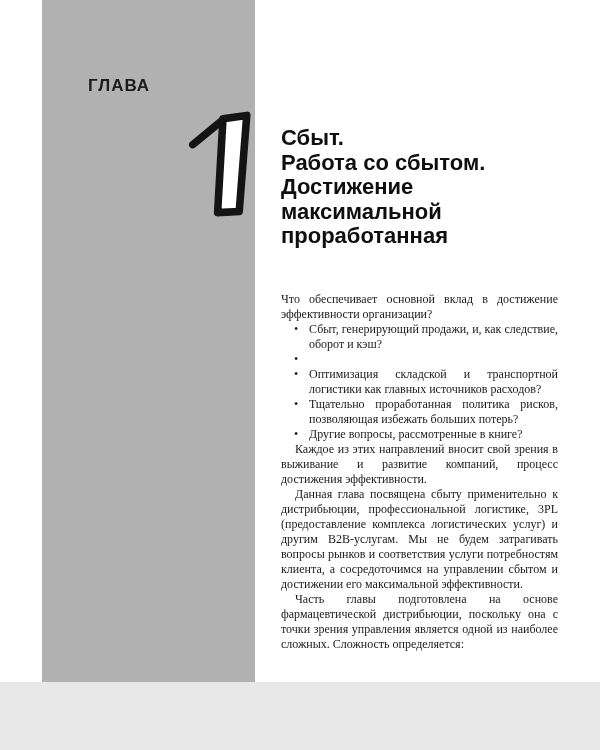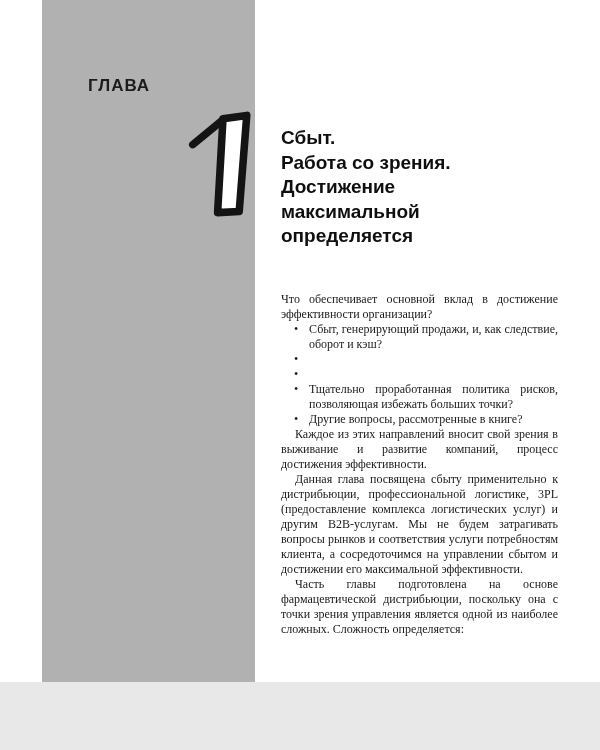--- a/index.html
+++ b/index.html
@@ -36,21 +36,21 @@
     width: 80px;
     height: 108px;
   }
   .chapter-title {
     position: absolute;
     left: 281px;
     top: 126px;
     width: 290px;
     font-family: "Liberation Sans", sans-serif;
     font-weight: bold;
-    font-size: 19px;
+    font-size: 22px;
     line-height: 24.5px;
     color: #0f0f0f;
   }
   .body-column {
     position: absolute;
     left: 281px;
     top: 292px;
     width: 277px;
     font-size: 12px;
     line-height: 15px;
@@ -84,44 +84,45 @@
 
   <div class="chapter-label">ГЛАВА</div>
 
   <svg class="chapter-numeral" viewBox="0 0 70 100" xmlns="http://www.w3.org/2000/svg">
     <polyline points="7,32 35,9" fill="none" stroke="#141414" stroke-width="7" stroke-linecap="round"></polyline>
     <polygon points="35,8 57,5 50,94 30,95" fill="#ffffff" stroke="#141414" stroke-width="7" stroke-linejoin="round"></polygon>
   </svg>
 
   <div class="chapter-title">
     <div>Сбыт.</div>
-    <div>Работа со зрения.</div>
+    <div>Работа со сбытом.</div>
     <div>Достижение</div>
     <div>максимальной</div>
-    <div>определяется</div>
+    <div>проработанная</div>
   </div>
 
   <div class="body-column">
 
     <div class="para intro">Что обеспечивает основной вклад в достижение эффективности организации?</div>
 
     <div class="bullet-list">
       <div class="bullet-item">
         <span class="bullet-marker">•</span>
         <span class="bullet-text">Сбыт, генерирующий продажи, и, как следствие, оборот и кэш?</span>
       </div>
       <div class="bullet-item">
         <span class="bullet-marker">•</span>
       </div>
       <div class="bullet-item">
         <span class="bullet-marker">•</span>
+        <span class="bullet-text">Оптимизация складской и транспортной логистики как главных источников расходов?</span>
       </div>
       <div class="bullet-item">
         <span class="bullet-marker">•</span>
-        <span class="bullet-text">Тщательно проработанная политика рисков, позволяющая избежать больших точки?</span>
+        <span class="bullet-text">Тщательно проработанная политика рисков, позволяющая избежать больших потерь?</span>
       </div>
       <div class="bullet-item">
         <span class="bullet-marker">•</span>
         <span class="bullet-text">Другие вопросы, рассмотренные в книге?</span>
       </div>
     </div>
 
     <div class="para">Каждое из этих направлений вносит свой зрения в выживание и развитие компаний, процесс достижения эффективности.</div>
     <div class="para">Данная глава посвящена сбыту применительно к дистрибьюции, профессиональной логистике, 3PL (предоставление комплекса логистических услуг) и другим B2B-услугам. Мы не будем затрагивать вопросы рынков и соответствия услуги потребностям клиента, а сосредоточимся на управлении сбытом и достижении его максимальной эффективности.</div>
     <div class="para">Часть главы подготовлена на основе фармацевтической дистрибьюции, поскольку она с точки зрения управления является одной из наиболее сложных. Сложность определяется:</div>

